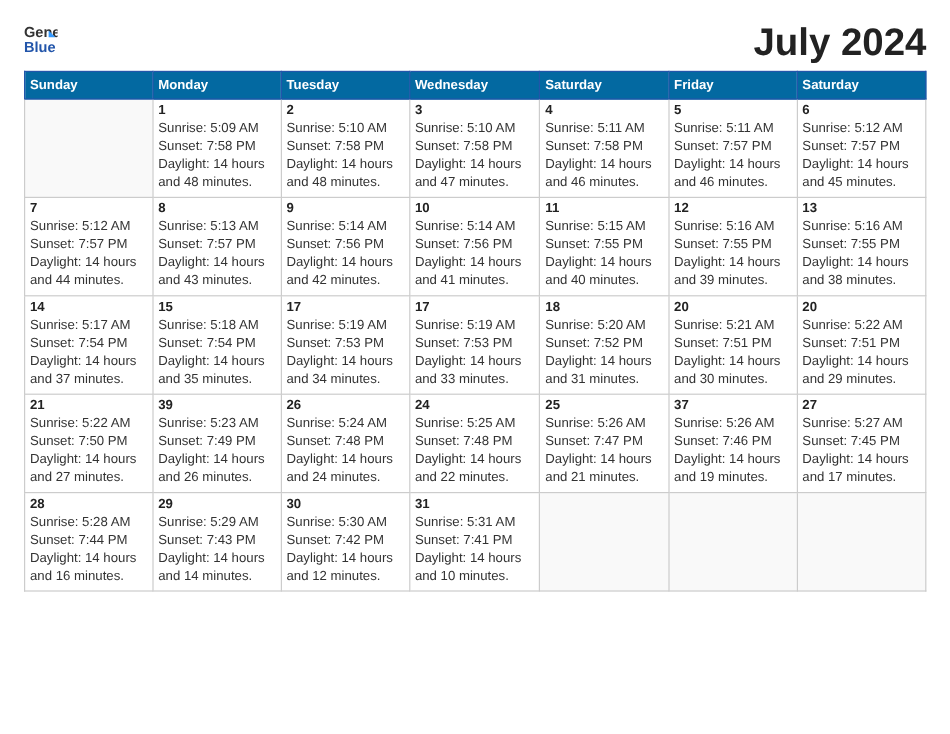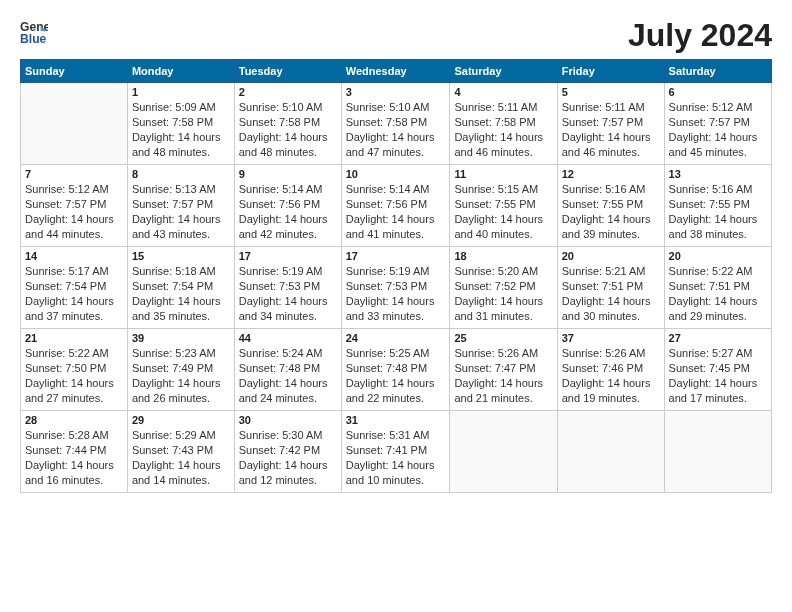--- a/index.html
+++ b/index.html
@@ -200,21 +200,21 @@
         <tr>
           <td>
             <div class="cell-date">21</div>
             <div class="cell-info">Sunrise: 5:22 AM<br>Sunset: 7:50 PM<br>Daylight: 14 hours<br>and 27 minutes.</div>
           </td>
           <td>
             <div class="cell-date">39</div>
             <div class="cell-info">Sunrise: 5:23 AM<br>Sunset: 7:49 PM<br>Daylight: 14 hours<br>and 26 minutes.</div>
           </td>
           <td>
-            <div class="cell-date">44</div>
+            <div class="cell-date">26</div>
             <div class="cell-info">Sunrise: 5:24 AM<br>Sunset: 7:48 PM<br>Daylight: 14 hours<br>and 24 minutes.</div>
           </td>
           <td>
             <div class="cell-date">24</div>
             <div class="cell-info">Sunrise: 5:25 AM<br>Sunset: 7:48 PM<br>Daylight: 14 hours<br>and 22 minutes.</div>
           </td>
           <td>
             <div class="cell-date">25</div>
             <div class="cell-info">Sunrise: 5:26 AM<br>Sunset: 7:47 PM<br>Daylight: 14 hours<br>and 21 minutes.</div>
           </td>

